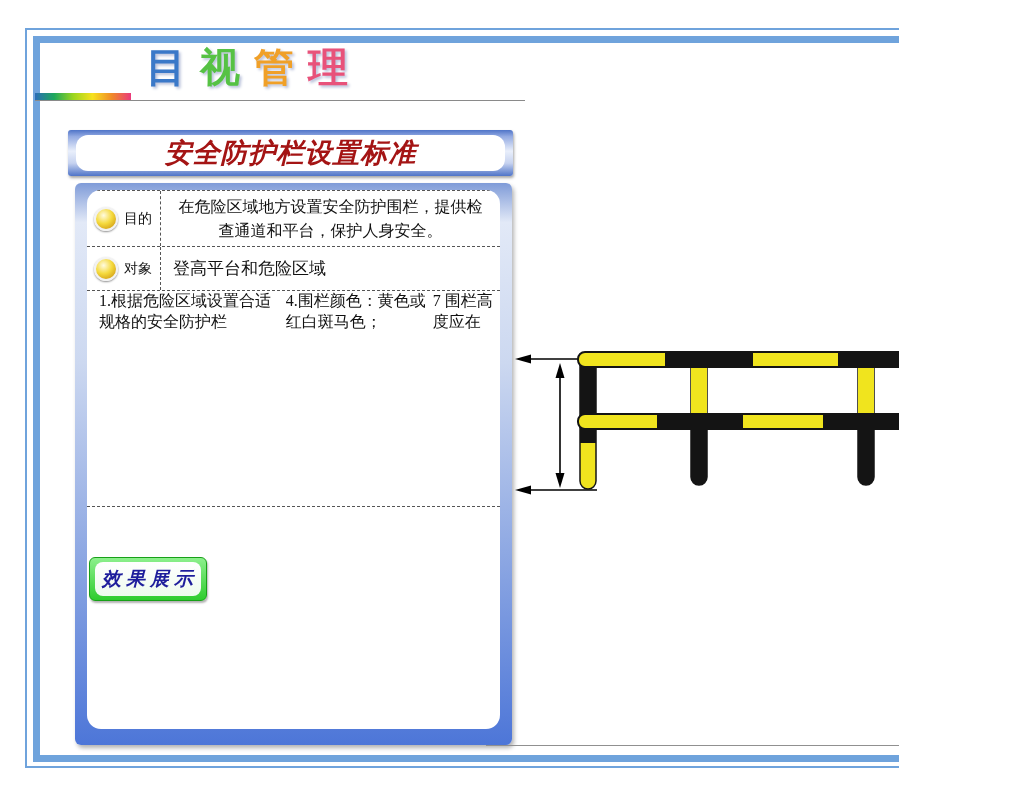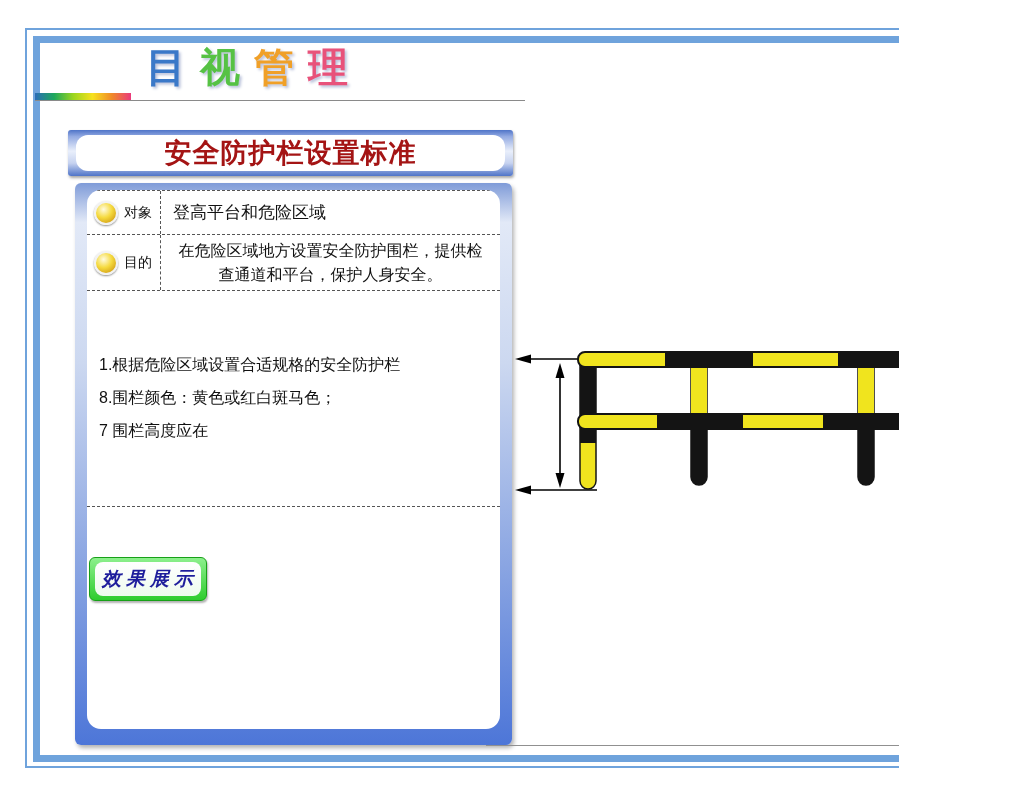--- a/index.html
+++ b/index.html
@@ -20,43 +20,43 @@
   .tc3{color:var(--title-c3,#f0a028);} .tc4{color:var(--title-c4,#e8527a);}
   .rainbow{background:linear-gradient(90deg,#2b6cb8,#1ea85c,#9cd61e,#f7e11e,#f08a28,#ea3a7c);}
   .rainbow-left{position:absolute;left:35px;top:93px;width:96px;height:8px;}
   .title-rule{position:absolute;left:35px;top:100px;width:490px;height:1px;background:#8a8a8a;}
 
   
   .header-bar{position:absolute;left:68px;top:130px;width:445px;height:46px;border-radius:3px;
               background:linear-gradient(180deg,#4f74c8 0%,#93aae2 14%,#e9effb 46%,#c7d3f0 72%,#4f74c8 100%);
               box-shadow:1px 2px 3px rgba(0,0,0,.35);}
   .header-inner{position:absolute;left:8px;right:8px;top:5px;bottom:5px;background:#fff;
-                border-radius:12px;display:flex;align-items:center;justify-content:center;}
+                border-radius:12px;display:flex;align-items:center;justify-content:center;font-style:italic;}
   .header-title{color:var(--header-red,#a41414);font-weight:bold;font-size:27px;letter-spacing:1px;}
 
   
   .panel{position:absolute;left:75px;top:183px;width:437px;height:562px;border-radius:6px;
          background:linear-gradient(180deg,#7f9bd8 0%,#e2e9f7 7%,#ccd8f0 32%,#8aa5e2 68%,var(--panel-blue,#4d76d8) 100%);
          box-shadow:2px 3px 4px rgba(0,0,0,.3);}
   .panel-inner{position:absolute;left:12px;right:12px;top:7px;bottom:16px;background:#fff;
                border-radius:14px;overflow:hidden;}
   .rows{position:absolute;left:0;right:0;top:0;border-top:1px dashed #555;}
   .trow{display:flex;border-bottom:1px dashed #555;}
   .row-purpose{height:55px;} .row-object{height:43px;} .row-standard{height:215px;}
   .label-cell{width:66px;flex:0 0 66px;border-right:1px dashed #555;display:flex;
               align-items:center;padding-left:7px;gap:6px;}
   .bullet{width:20px;height:20px;border-radius:50%;flex:0 0 20px;
           background:radial-gradient(circle at 38% 32%,#fffbe0 0%,#f5da3e 45%,#d8a81c 78%,#b8860b 100%);
           border:2px solid #f2f2f2;box-shadow:0 1px 2px rgba(0,0,0,.45);}
   .row-label{font-size:14px;color:#111;}
   .cell-purpose{flex:1;display:flex;align-items:center;justify-content:center;text-align:center;
                 font-size:16px;line-height:1.45;color:#111;padding:0 10px;}
   .cell-object{flex:1;display:flex;align-items:center;font-size:17px;color:#111;padding-left:12px;}
-  .cell-standard{flex:1;display:flex;flex-direction:column;justify-content:center;
-                 font-size:16px;color:#111;padding-left:12px;gap:12px;}
+  .cell-standard{flex:1;display:flex;flex-direction:row;justify-content:center;
+                 font-size:16px;color:#111;padding-left:12px;font-family:Liberation Serif, serif;}
 
   
   .effect-btn{position:absolute;left:2px;top:319px;width:116px;height:42px;border-radius:6px;
               background:linear-gradient(180deg,#8df08d,var(--button-green,#2ecc2e));
               border:1px solid #18a018;box-shadow:1px 2px 2px rgba(0,0,0,.3);cursor:pointer;margin-top:48px;}
   .effect-inner{position:absolute;left:5px;right:5px;top:4px;bottom:4px;border-radius:8px;
                 background:linear-gradient(180deg,#ffffff,#eefbee);
                 display:flex;align-items:center;justify-content:center;}
   .effect-label{font-family:"DejaVu Serif","Liberation Serif",serif;font-weight:bold;font-style:italic;
                 color:var(--button-text,#1e1e9c);font-size:19px;letter-spacing:5px;padding-left:4px;white-space:nowrap;}
@@ -83,40 +83,40 @@
   <div class="header-bar">
     <div class="header-inner">
       <span class="header-title">安全防护栏设置标准</span>
     </div>
   </div>
 
   <div class="panel">
     <div class="panel-inner" style="position:absolute;">
       <div class="rows">
 
+        <div class="trow row-purpose">
+          <div class="label-cell">
+            <span class="bullet"></span>
+            <span class="row-label">目的</span>
+          </div>
+          <div class="cell-purpose">在危险区域地方设置安全防护围栏，提供检查通道和平台，保护人身安全。</div>
+        </div>
+
         <div class="trow row-object">
           <div class="label-cell">
             <span class="bullet"></span>
             <span class="row-label">对象</span>
           </div>
           <div class="cell-object">登高平台和危险区域</div>
         </div>
 
-        <div class="trow row-purpose">
-          <div class="label-cell">
-            <span class="bullet"></span>
-            <span class="row-label">目的</span>
-          </div>
-          <div class="cell-purpose">在危险区域地方设置安全防护围栏，提供检查通道和平台，保护人身安全。</div>
-        </div>
-
         <div class="trow row-standard">
           <div class="cell-standard">
             <div>1.根据危险区域设置合适规格的安全防护栏</div>
-            <div>8.围栏颜色：黄色或红白斑马色；</div>
+            <div>4.围栏颜色：黄色或红白斑马色；</div>
             <div>7 围栏高度应在</div>
           </div>
         </div>
 
       </div>
 
       <div class="effect-btn">
         <div class="effect-inner">
           <span class="effect-label">效果展示</span>
         </div>

